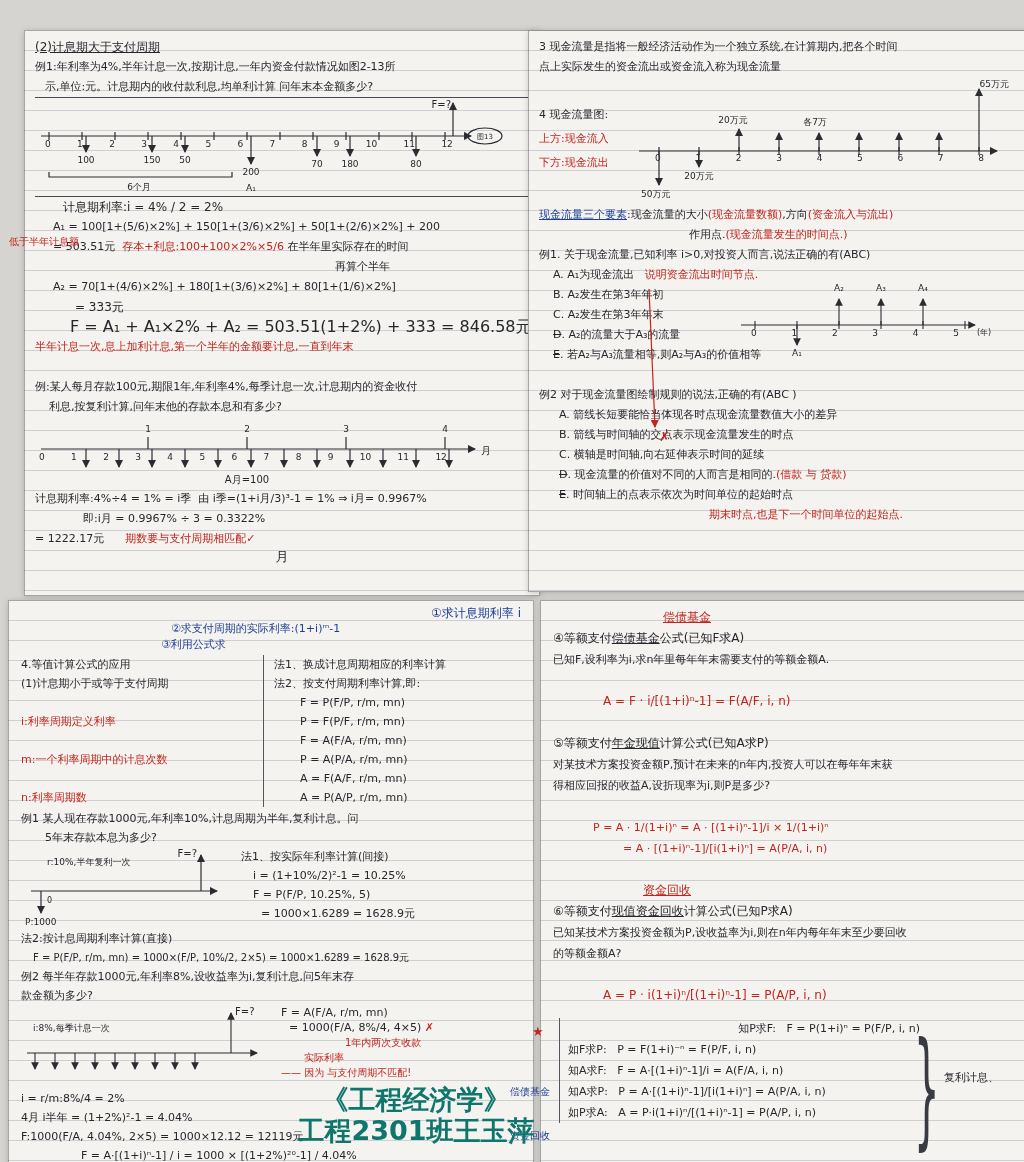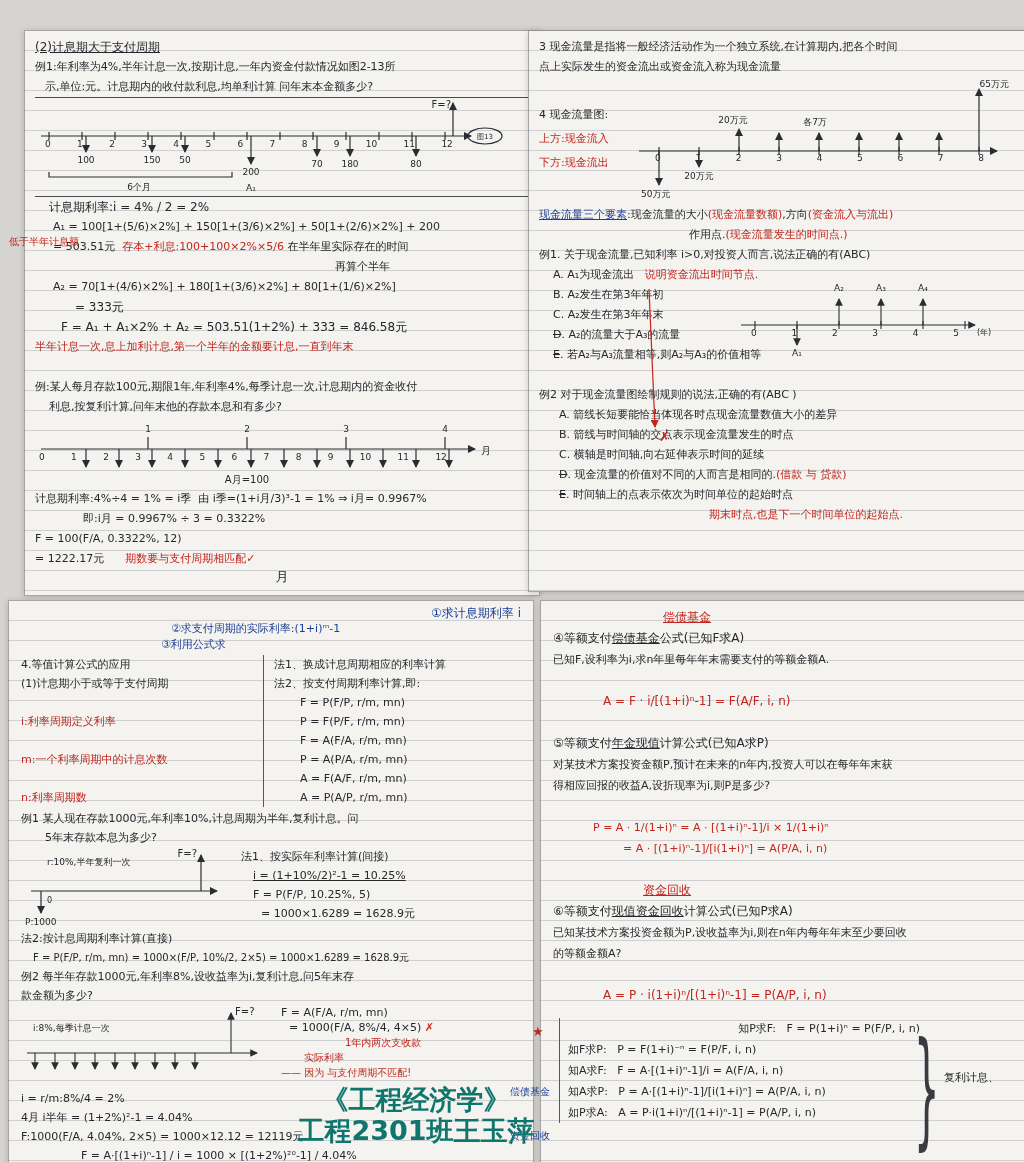--- a/index.html
+++ b/index.html
@@ -113,27 +113,27 @@
           <span>7</span>
           <span>8</span>
           <span>9</span>
           <span>10</span>
           <span>11</span>
           <span>12</span>
         </div>
     </div>
 
     <div>
-        <div class="ln k" style="margin-left: 14px;">计息期利率:i = 4% / 2 = 2%</div>
+        <div class="ln k" style="margin-left: 28px;">计息期利率:i = 4% / 2 = 2%</div>
         <div class="ln k" style="margin-left: 18px; font-size: 11px;">A₁ = 100[1+(5/6)×2%] + 150[1+(3/6)×2%] + 50[1+(2/6)×2%] + 200</div>
         <div class="ln k" style="margin-left: 18px; font-size: 11px;"><span class="k">= 503.51元  </span><span class="r">存本+利息:100+100×2%×5/6 </span><span class="k">在半年里实际存在的时间</span></div>
         <div class="ln k" style="margin-left: 300px; font-size: 11px;">再算个半年</div>
         <div class="ln k" style="margin-left: 18px; font-size: 11px;">A₂ = 70[1+(4/6)×2%] + 180[1+(3/6)×2%] + 80[1+(1/6)×2%]</div>
         <div class="ln k" style="margin-left: 40px;">= 333元</div>
-        <div class="ln k" style="margin-left: 26px; font-size: 12px;">F = A₁ + A₁×2% + A₂ = 503.51(1+2%) + 333 = 846.58元</div>
+        <div class="ln k" style="margin-left: 35px; font-size: 16px;">F = A₁ + A₁×2% + A₂ = 503.51(1+2%) + 333 = 846.58元</div>
         <div class="ln r" style="font-size: 11px;">半年计息一次,息上加利计息,第一个半年的金额要计息,一直到年末</div>
         <div class="ln k">&nbsp;</div>
         <div class="ln k" style="font-size: 11px;">例:某人每月存款100元,期限1年,年利率4%,每季计息一次,计息期内的资金收付</div>
         <div class="ln k" style="margin-left: 14px; font-size: 11px;">利息,按复利计算,问年末他的存款本息和有多少?</div>
       </div>
 
     <div class="diagram" style="height:72px;">
       <svg width="474" height="70">
         <g stroke="#2b2c32" stroke-width="1.2" fill="none">
           <line x1="6" y1="32" x2="440" y2="32" marker-end="url(#ma)"></line>
@@ -171,21 +171,20 @@
           <span>9</span>
           <span>10</span>
           <span>11</span>
           <span>12</span>
         </div>
     </div>
 
     <div>
         <div class="ln k" style="font-size: 11px;">计息期利率:4%÷4 = 1% = i季  由 i季=(1+i月/3)³-1 = 1% ⇒ i月= 0.9967%</div>
         <div class="ln k" style="font-size: 11px; padding-left: 48px;">即:i月 = 0.9967% ÷ 3 = 0.3322%</div>
-        <div class="ln k" style="font-size: 11px;">F = 100(F/A, 0.3322%, 12)</div>
         <div class="ln k" style="font-size: 11px;"><span class="k">= 1222.17元      </span><span class="r">期数要与支付周期相匹配✓</span></div>
       </div>
     <div class="axisword">月</div>
   </section>
 
   
   <section class="page p2">
     <div>
         <div class="ln k" style="font-size: 11px;">3 现金流量是指将一般经济活动作为一个独立系统,在计算期内,把各个时间</div>
         <div class="ln k" style="font-size: 11px;">点上实际发生的资金流出或资金流入称为现金流量</div>
@@ -328,21 +327,21 @@
           <line x1="20" y1="44" x2="20" y2="66" marker-end="url(#ma)"></line>
           <line x1="180" y1="44" x2="180" y2="8" marker-end="url(#ma)"></line>
         </g>
         <text x="26" y="18" font-size="9" fill="#26272c">r:10%,半年复利一次</text>
         <text x="4" y="78" font-size="9" fill="#26272c">P:1000</text>
         <text x="176" y="10" text-anchor="end" font-size="10" fill="#26272c">F=?</text>
         <text x="26" y="56" font-size="8" fill="#26272c">0</text>
       </svg>
       <div>
           <div class="ln k" style="font-size: 11px;">法1、按实际年利率计算(间接)</div>
-          <div class="ln k" style="margin-left: 12px; font-size: 11px; text-decoration: underline;">i = (1+10%/2)²-1 = 10.25%</div>
+          <div class="ln k" style="margin-left: 12px; font-size: 11px;">i = (1+10%/2)²-1 = 10.25%</div>
           <div class="ln k" style="margin-left: 12px; font-size: 11px;">F = P(F/P, 10.25%, 5)</div>
           <div class="ln k" style="margin-left: 20px; font-size: 11px;">= 1000×1.6289 = 1628.9元</div>
         </div>
     </div>
 
     <div>
         <div class="ln k" style="font-size: 11px;">法2:按计息周期利率计算(直接)</div>
         <div class="ln k" style="margin-left: 12px; font-size: 10px;">F = P(F/P, r/m, mn) = 1000×(F/P, 10%/2, 2×5) = 1000×1.6289 = 1628.9元</div>
       </div>
     <div>

